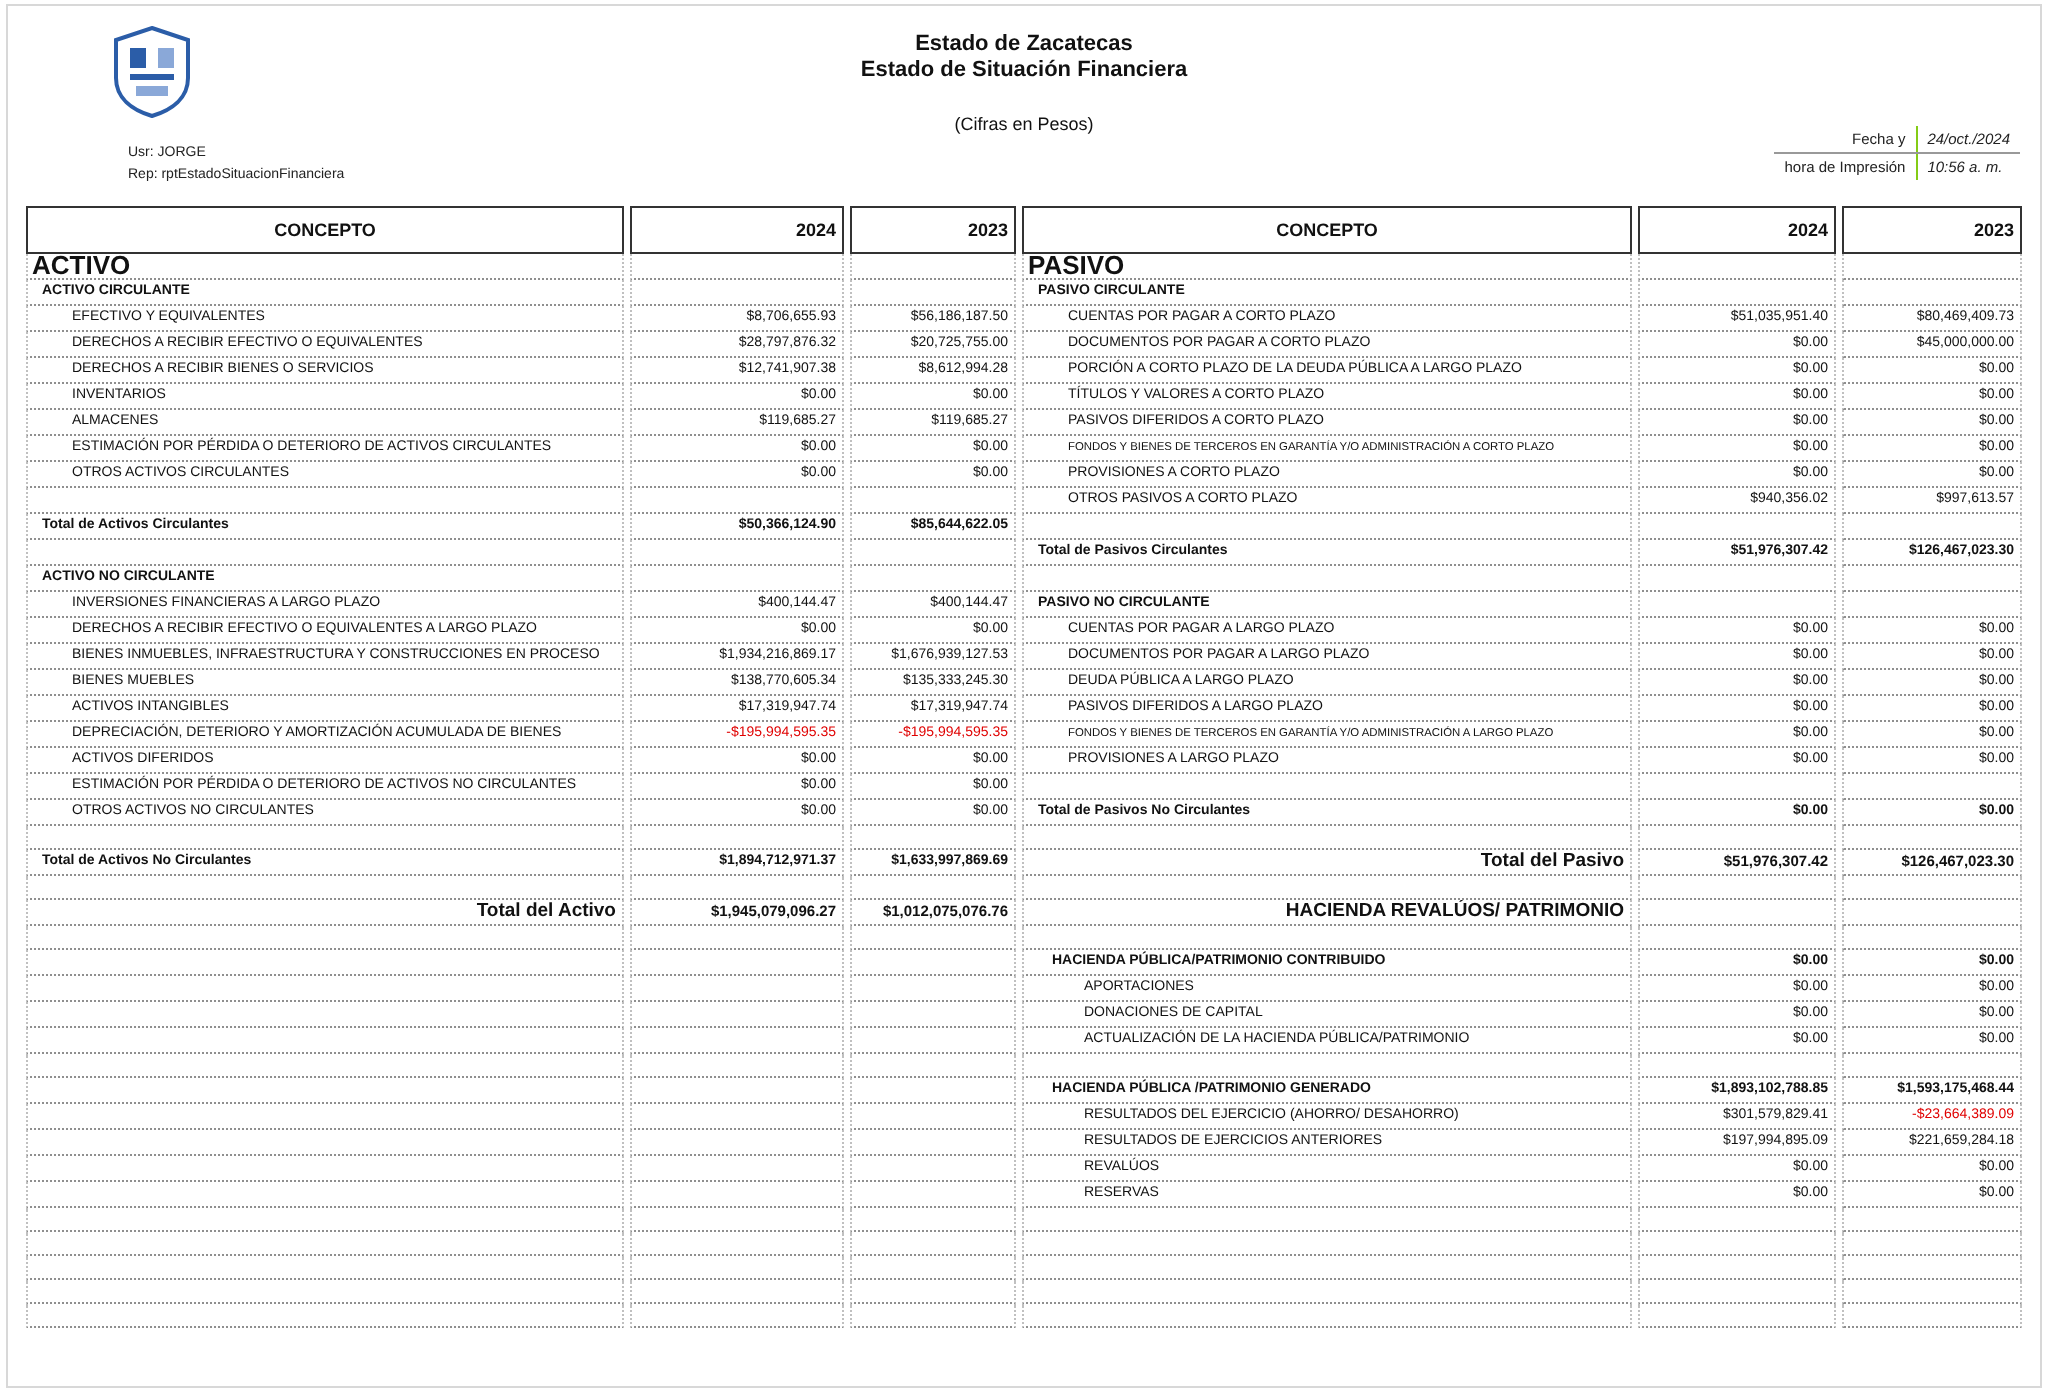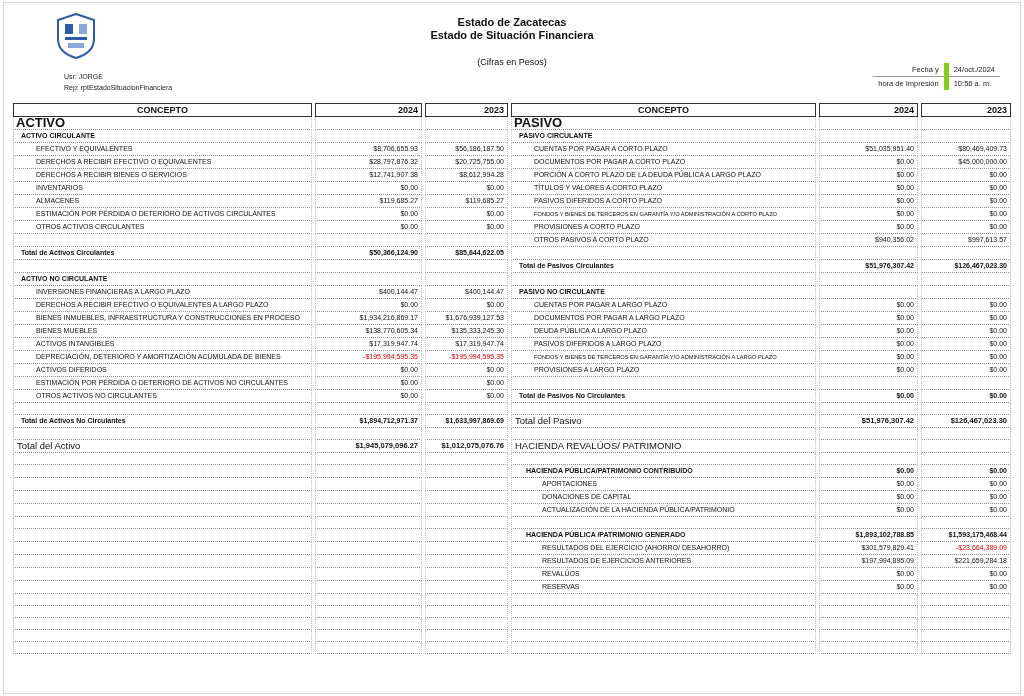--- a/index.html
+++ b/index.html
@@ -14,43 +14,43 @@
 
   .titles { position:absolute; left:0; right:0; top:12px; text-align:center; }
   .t-main  { font-size:15px; font-weight:bold; }
   .t-state { font-size:11px; font-weight:bold; margin-top:1px; }
   .t-report{ font-size:11px; font-weight:bold; margin-top:1px; }
   .t-date  { font-size:10px; font-weight:bold; margin-top:2px; }
   .t-units { font-size:9px;  margin-top:16px; }
 
   .meta { position:absolute; left:60px; top:68px; font-size:7px; line-height:11px; color:#222; }
 
-  .datebox { position:absolute; right:20px; top:60px; border-collapse:collapse; font-size:7.5px; color:#222; }
+  .datebox { position:absolute; right:10px; top:60px; border-collapse:collapse; font-size:7.5px; color:#222; }
   .datebox td { padding:2px 5px; white-space:nowrap; }
   .datebox .lbl { text-align:right; }
-  .datebox .val2 { border-left:5px solid #84cc16; }
+  .datebox .val2 { border-left:1px solid #84cc16;font-style:italic; }
   .datebox tr:first-child td { border-bottom:1px solid #999; }
 
   
   table.fin { position:absolute; top:100px; left:6px; width:1004px; border-collapse:separate; border-spacing:3px 0; table-layout:fixed; }
-  .fin th { border:1px solid #333; font-size:9px; font-weight:bold; height:14px; padding:0 3px; background:#fff; }
+  .fin th { border:1px solid #333; font-size:9px; font-weight:bold; height:24px; padding:0 3px; background:#fff; }
   .fin th.hc { text-align:center; }
   .fin th.hy { text-align:right; }
   .fin td { border-bottom:1px dotted #8f8f8f; border-left:1px dotted #c0c0c0; border-right:1px dotted #c0c0c0;
             height:12px; line-height:12px; font-size:7px; padding:0 3px 0 2px;
             white-space:nowrap; overflow:hidden; vertical-align:middle; }
   .fin td.val { text-align:right; }
 
   .fin td.sec     { font-weight:bold; font-size:13px; }
   .fin td.sub     { font-weight:bold; font-size:7px; padding-left:7px; }
   .fin td.item    { padding-left:22px; }
   .fin td.itemsm  { padding-left:22px; font-size:5.7px; }
   .fin td.item2   { padding-left:30px; }
   .fin td.total   { font-weight:bold; padding-left:7px; }
-  .fin td.grand   { font-weight:normal; font-size:9.5px; padding-left:3px; }
+  .fin td.grand   { font-weight:bold; font-size:9.5px; padding-left:3px;text-align:right; }
   .fin td.subhead { font-weight:bold; padding-left:14px; }
   .fin td.vb  { font-weight:bold; }
   .fin td.vg  { font-weight:bold; font-size:7.5px; }
   .fin td.neg { color:#e00000; }
 </style>
 </head>
 <body>
 
 <div class="page">
 

